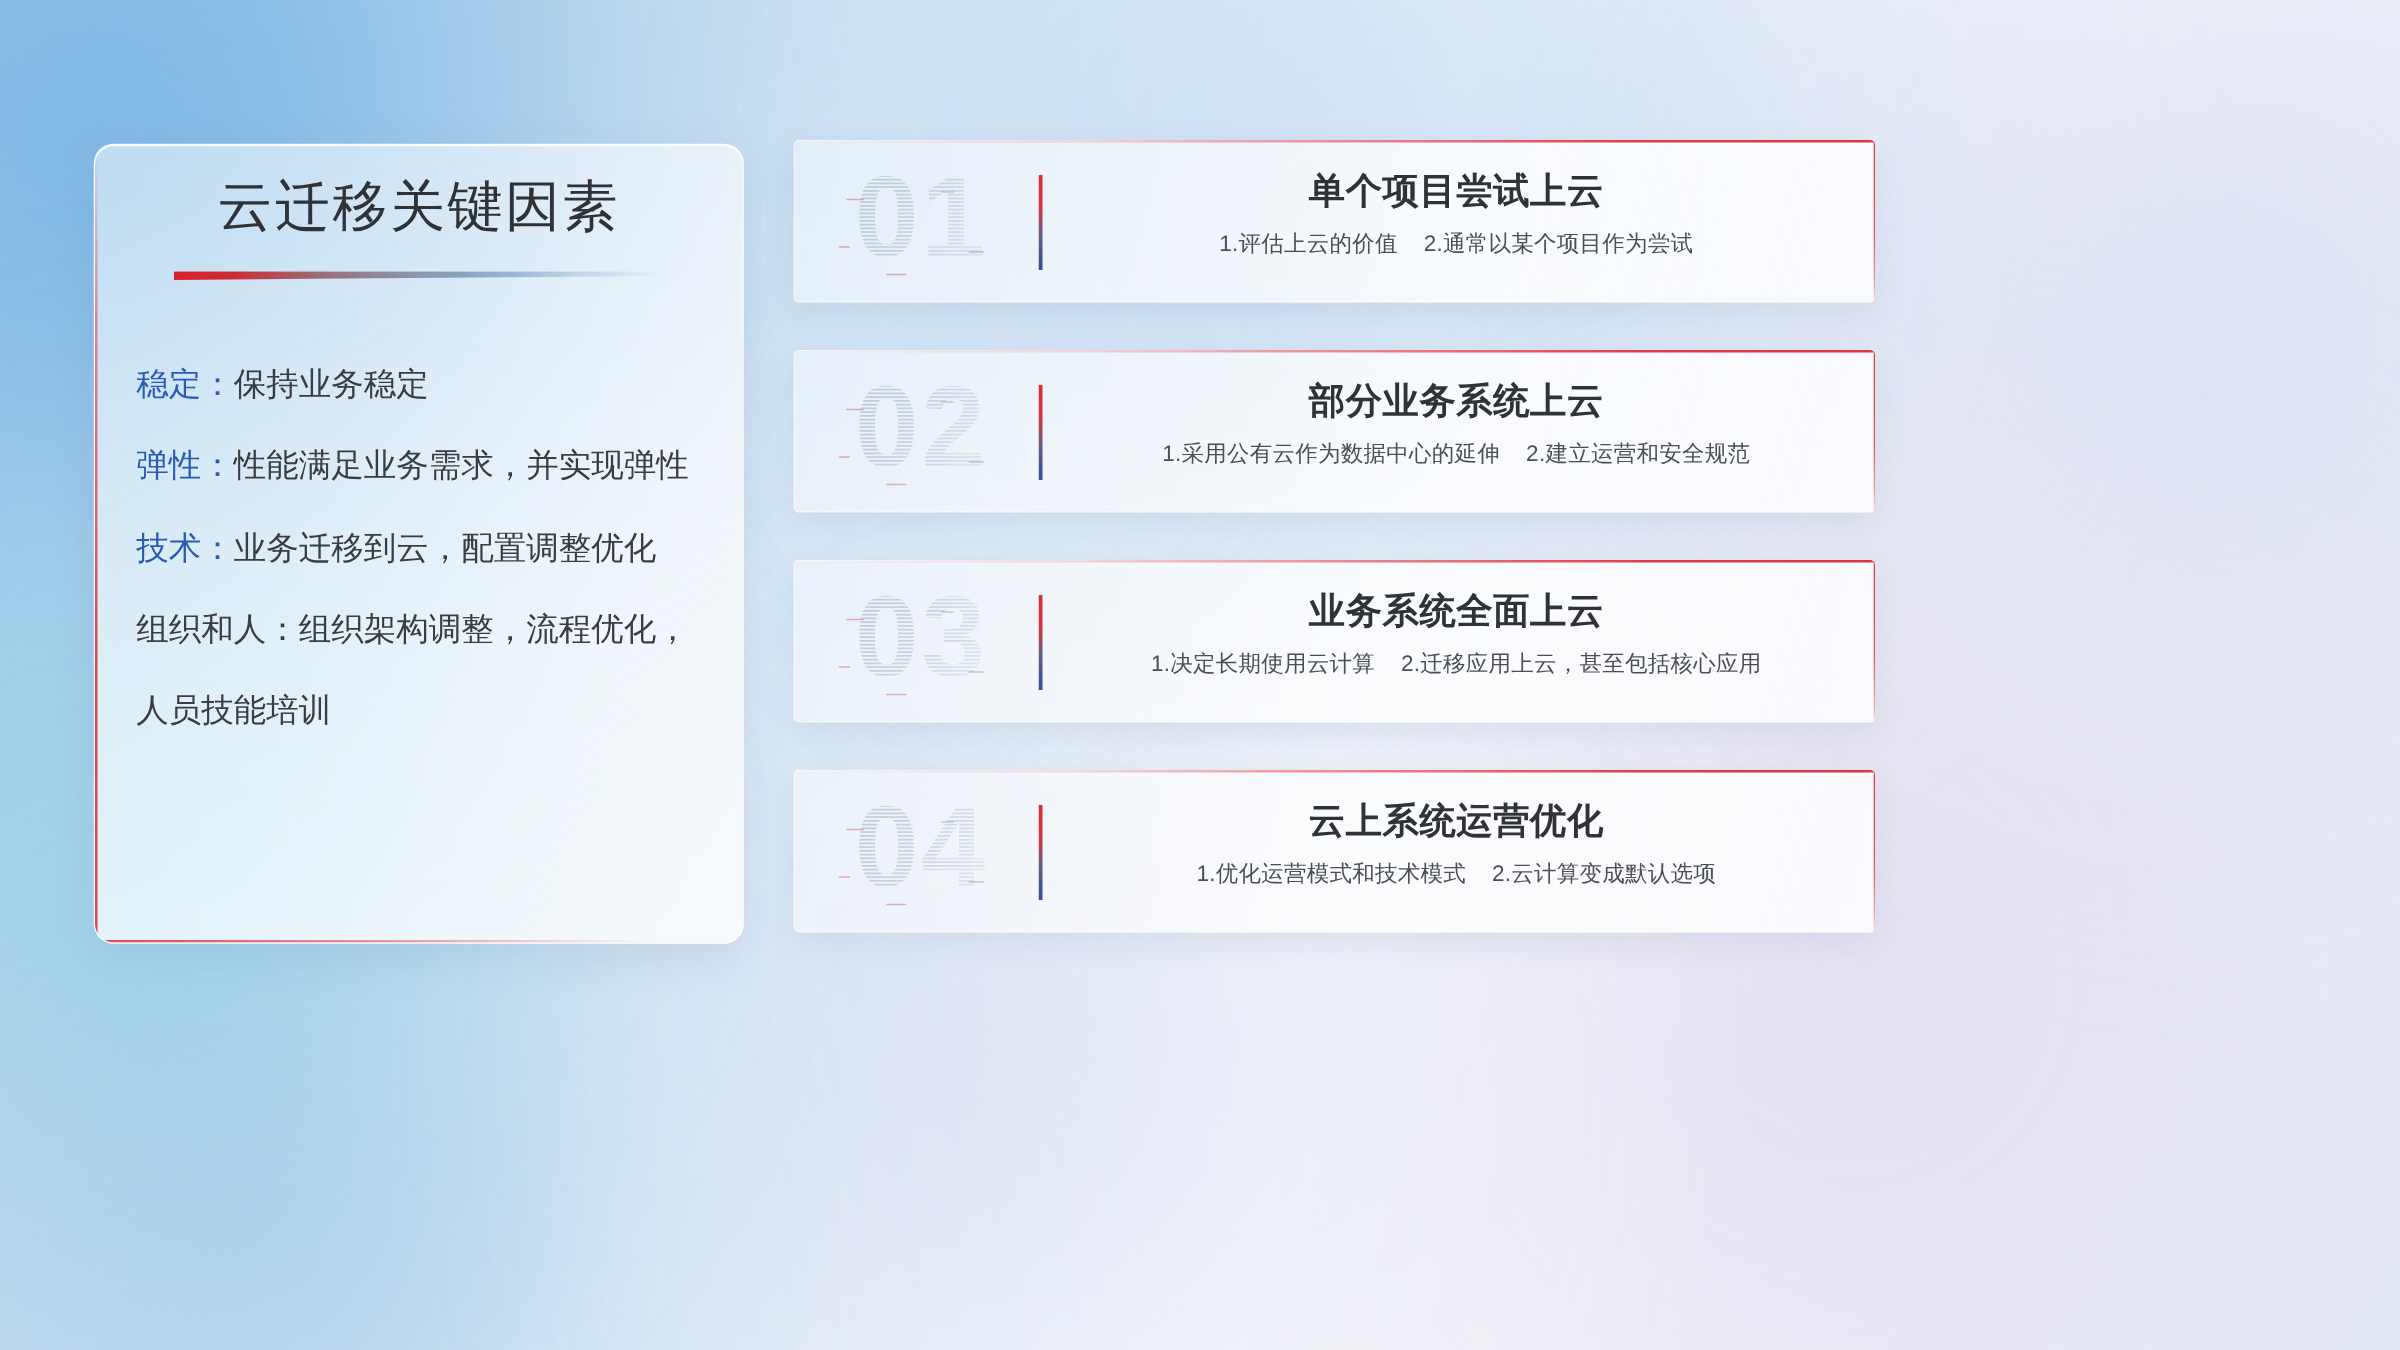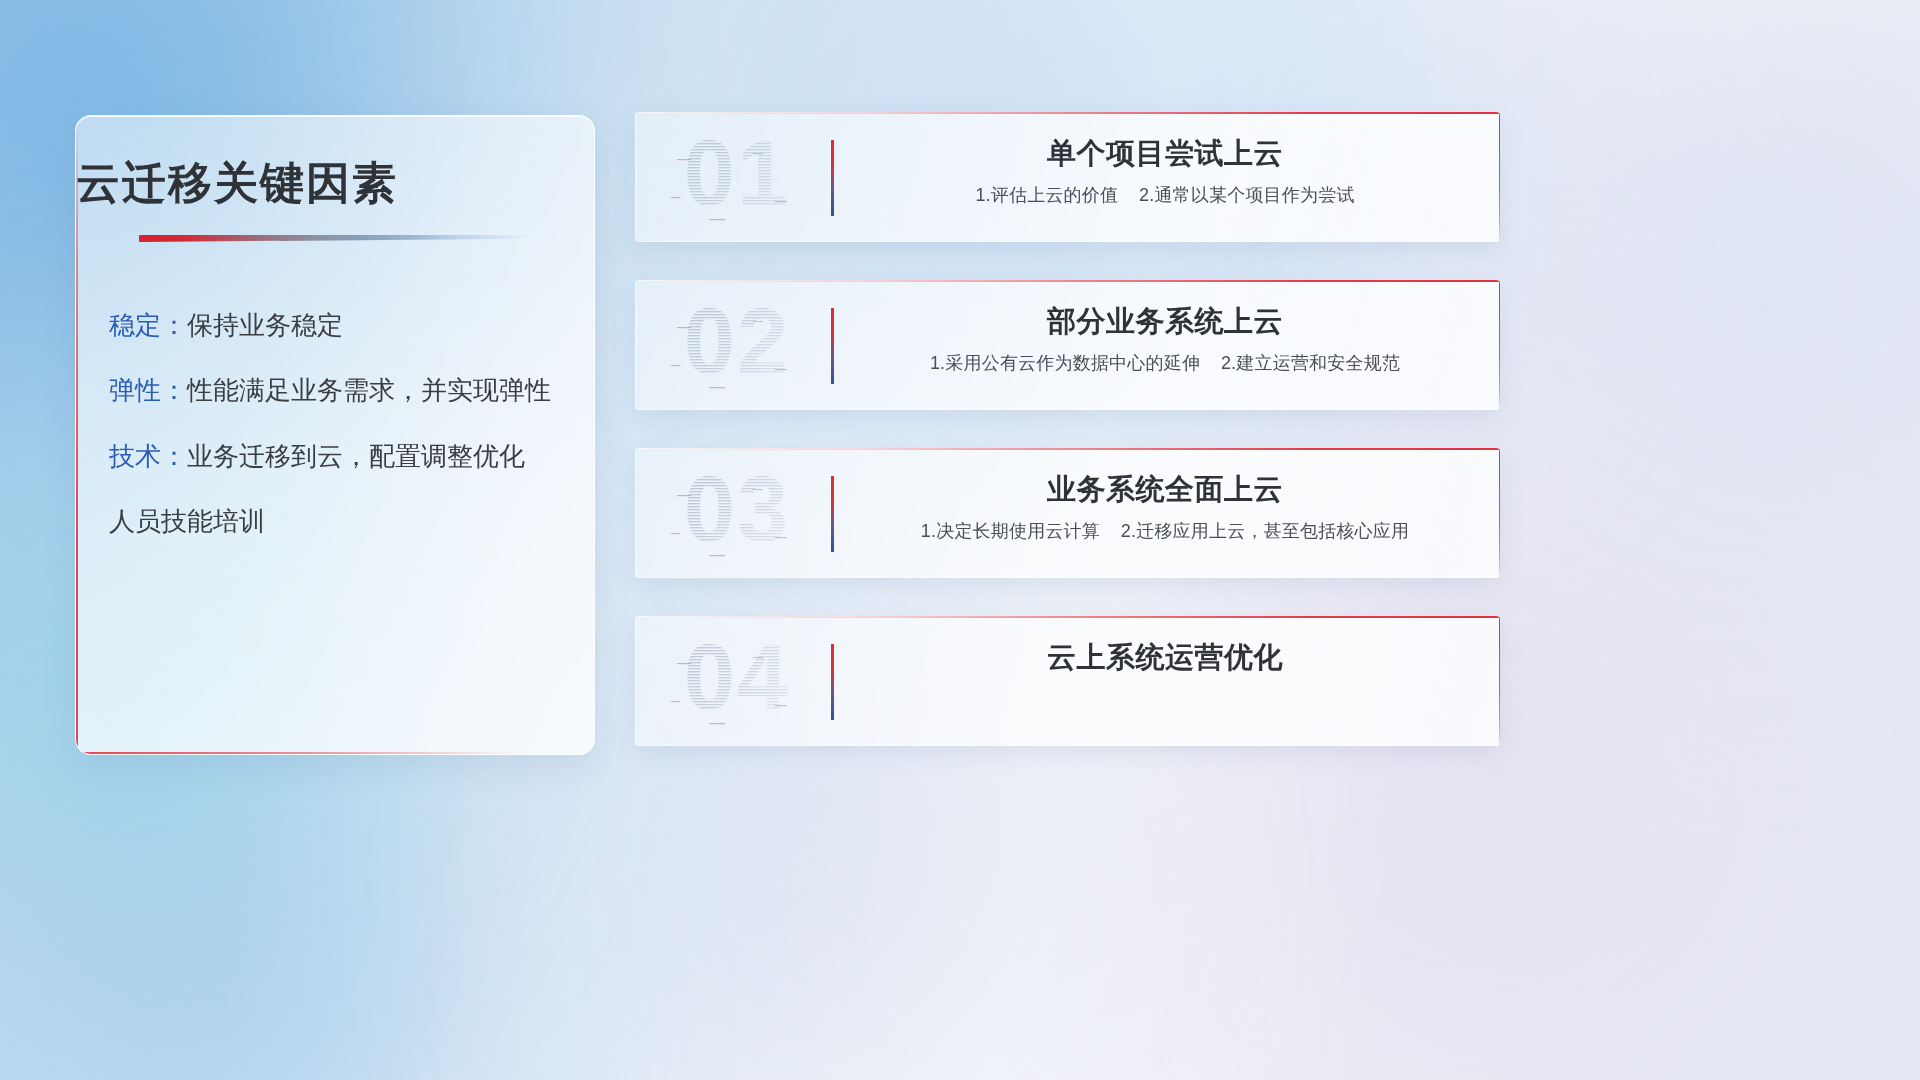--- a/index.html
+++ b/index.html
@@ -57,22 +57,22 @@
   }
   .left-edge{
     position:absolute; left:0; top:0; width:2px; height:100%;
     background:linear-gradient(180deg, rgba(226,60,72,0) 0%, rgba(226,60,72,.55) 22%, rgba(226,60,72,.95) 64%, rgba(226,60,72,.95) 100%);
   }
   .left-edge-bottom{
     position:absolute; left:0; bottom:0; width:100%; height:2px;
     background:linear-gradient(90deg, rgba(226,60,72,.95) 0%, rgba(226,60,72,.55) 42%, rgba(226,60,72,0) 86%);
   }
   .panel-title{
-    margin-top:38px; 
-    font-size:44px; font-weight:700; letter-spacing:2px;
+    margin-top:20px; text-align:center;
+    font-size:44px; font-weight:400; letter-spacing:2px;
     color:#2f3236;
   }
   .title-rule{
     margin:22px auto 0; width:392px; height:7px;
     background:linear-gradient(90deg,
       #d8212c 0%, #cf2b36 12%, #9b6d78 30%,
       #8b93a4 46%, #8aa0bd 58%, #9fb8d6 70%,
       #c2d3e8 82%, rgba(210,225,240,0) 100%);
     clip-path:polygon(0 0, 100% 0, 100% 55%, 0 100%);
     border-radius:1px;
@@ -150,20 +150,21 @@
   <div class="left-edge"></div>
   <div class="left-edge-bottom"></div>
 
   <div class="panel-title">云迁移关键因素</div>
   <div class="title-rule"></div>
 
   <div class="panel-list" id="panel-list">
       <div class="panel-line"><span class="lbl blue">稳定：</span><span>保持业务稳定</span></div>
       <div class="panel-line"><span class="lbl blue">弹性：</span><span>性能满足业务需求，并实现弹性</span></div>
       <div class="panel-line"><span class="lbl blue">技术：</span><span>业务迁移到云，配置调整优化</span></div>
+      <div class="panel-line"><span class="lbl dark">组织和人：</span><span>组织架构调整，流程优化，</span></div>
       <div class="panel-line"><span>人员技能培训</span></div>
     </div>
 </div>
 
 <div class="cards" id="cards">
     <div class="card">
       <div class="card-top-rule"></div>
       <div class="card-right-rule"></div>
       <div class="card-num" title="01">
         <svg viewBox="0 0 160 104" preserveAspectRatio="xMidYMid meet">
@@ -292,15 +293,16 @@
           <rect x="20" y="34" width="14" height="1.2" fill="#d8505c" opacity=".45"></rect>
           <rect x="96" y="28" width="10" height="1.2" fill="#7f95c9" opacity=".45"></rect>
           <rect x="14" y="72" width="9" height="1.2" fill="#d8505c" opacity=".45"></rect>
           <rect x="118" y="76" width="12" height="1.2" fill="#6f86bd" opacity=".45"></rect>
           <rect x="52" y="94" width="16" height="1.2" fill="#c9555f" opacity=".45"></rect>
         </svg>
       </div>
       <div class="card-bar"></div>
       <div class="card-body">
         <div class="card-title">云上系统运营优化</div>
+        <div class="card-sub">1.优化运营模式和技术模式    2.云计算变成默认选项</div>
       </div>
     </div>
   </div>
 
 </body></html>

